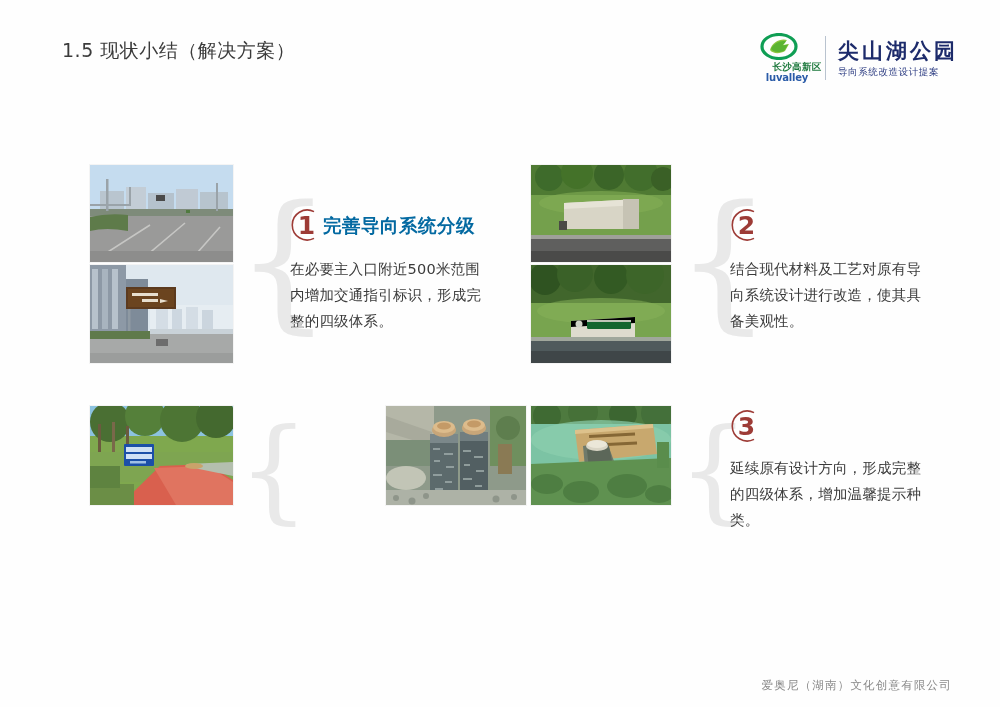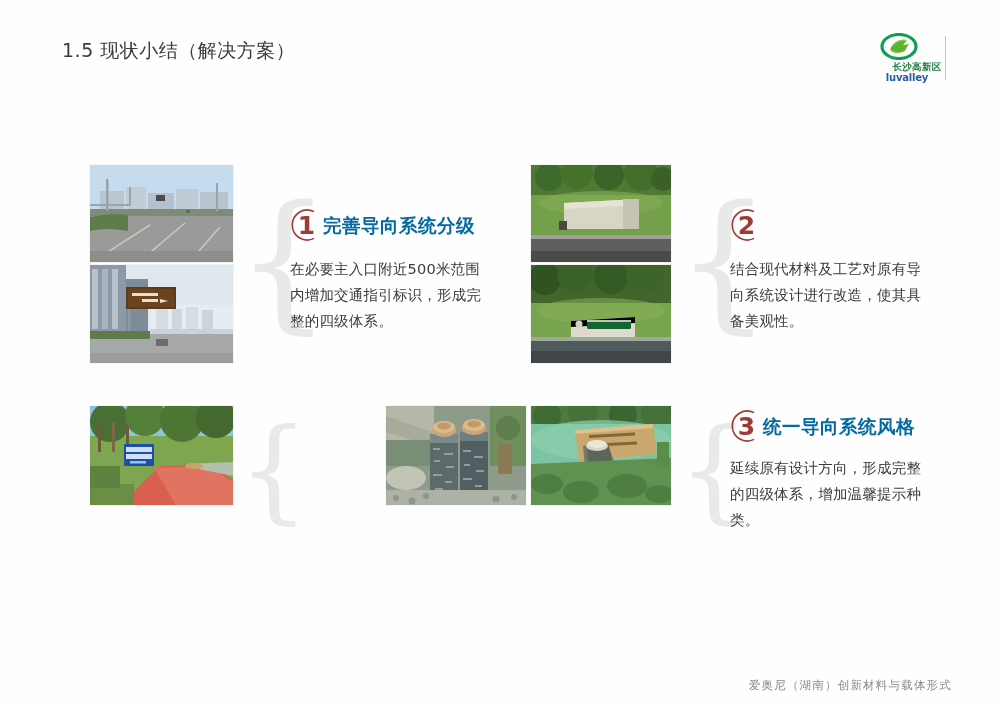--- a/index.html
+++ b/index.html
@@ -173,20 +173,24 @@
     <div class="brand-left">
       <svg class="brand-mark" viewBox="0 0 40 27">
         <ellipse cx="20" cy="13.5" rx="17" ry="12" fill="none" stroke="#0f9e54" stroke-width="3.2"></ellipse>
         <path d="M11 17 C13 9, 22 5, 28 7 L24 12 L30 11 L26 18 C21 21, 14 21, 11 17 Z" fill="#8dc63f"></path>
         <path d="M12 16 C15 10, 22 7, 27 8.5 L23.5 12.5 L29 11.6 L25.5 17.5 C20 20, 14.5 19.5, 12 16 Z" fill="#5bb431"></path>
       </svg>
       <div class="brand-cn">长沙高新区</div>
       <div class="brand-en">luvalley</div>
     </div>
     <div class="brand-sep"></div>
+    <div class="brand-right">
+      <div class="brand-main">尖山湖公园</div>
+      <div class="brand-sub">导向系统改造设计提案</div>
+    </div>
   </div>
 
   <div class="block">
 
     <div class="photo" style="left:90px; top:165px; width:143px; height:97px;">
       <svg viewBox="0 0 143 97" preserveAspectRatio="none">
         <rect width="143" height="97" fill="#cfe2f0"></rect>
         <rect y="0" width="143" height="46" fill="#c5dcef"></rect>
         <rect x="10" y="26" width="24" height="20" fill="#b9c5cf"></rect>
         <rect x="36" y="22" width="20" height="24" fill="#c3cdd6"></rect>
@@ -414,21 +418,20 @@
 
     <div class="brace sm" style="left:678px; top:414px;">{</div>
 
     <div class="heading" style="left:728px; top:409px;">
       <span class="num-wrap">
         <svg width="34" height="34" viewBox="0 0 34 34">
           <path d="M26 3.6 A15 15 0 1 0 26 30.4" fill="none" stroke="#9d3b36" stroke-width="1.6"></path>
         </svg>
         <span class="num-digit">3</span>
       </span>
-      <span class="heading-text">统一导向系统风格</span>
     </div>
 
     <div class="body-text" style="left:730px; top:455px;">延续原有设计方向，形成完整的四级体系，增加温馨提示种类。</div>
   </div>
 
-  <div class="footer">爱奥尼（湖南）创新材料与载体形式</div>
+  <div class="footer">爱奥尼（湖南）文化创意有限公司</div>
 
 </div>
 
 </body></html>

